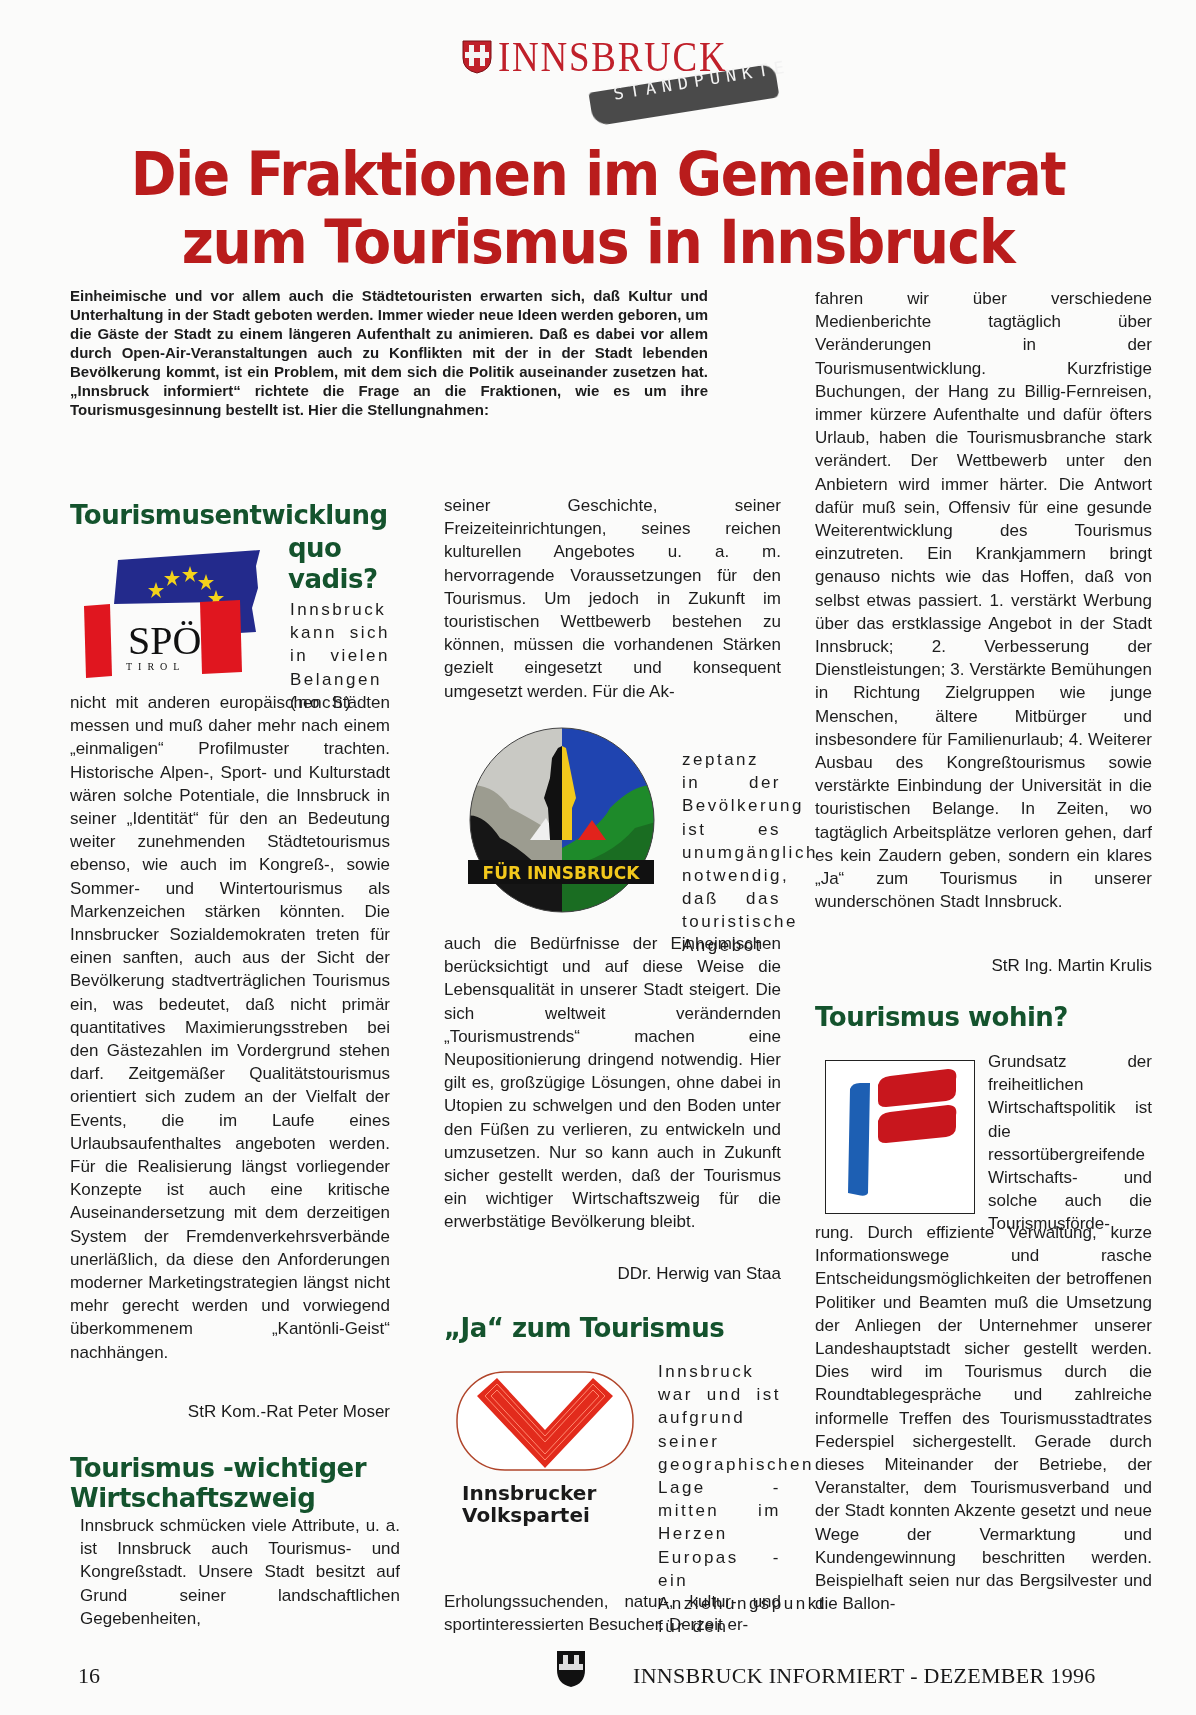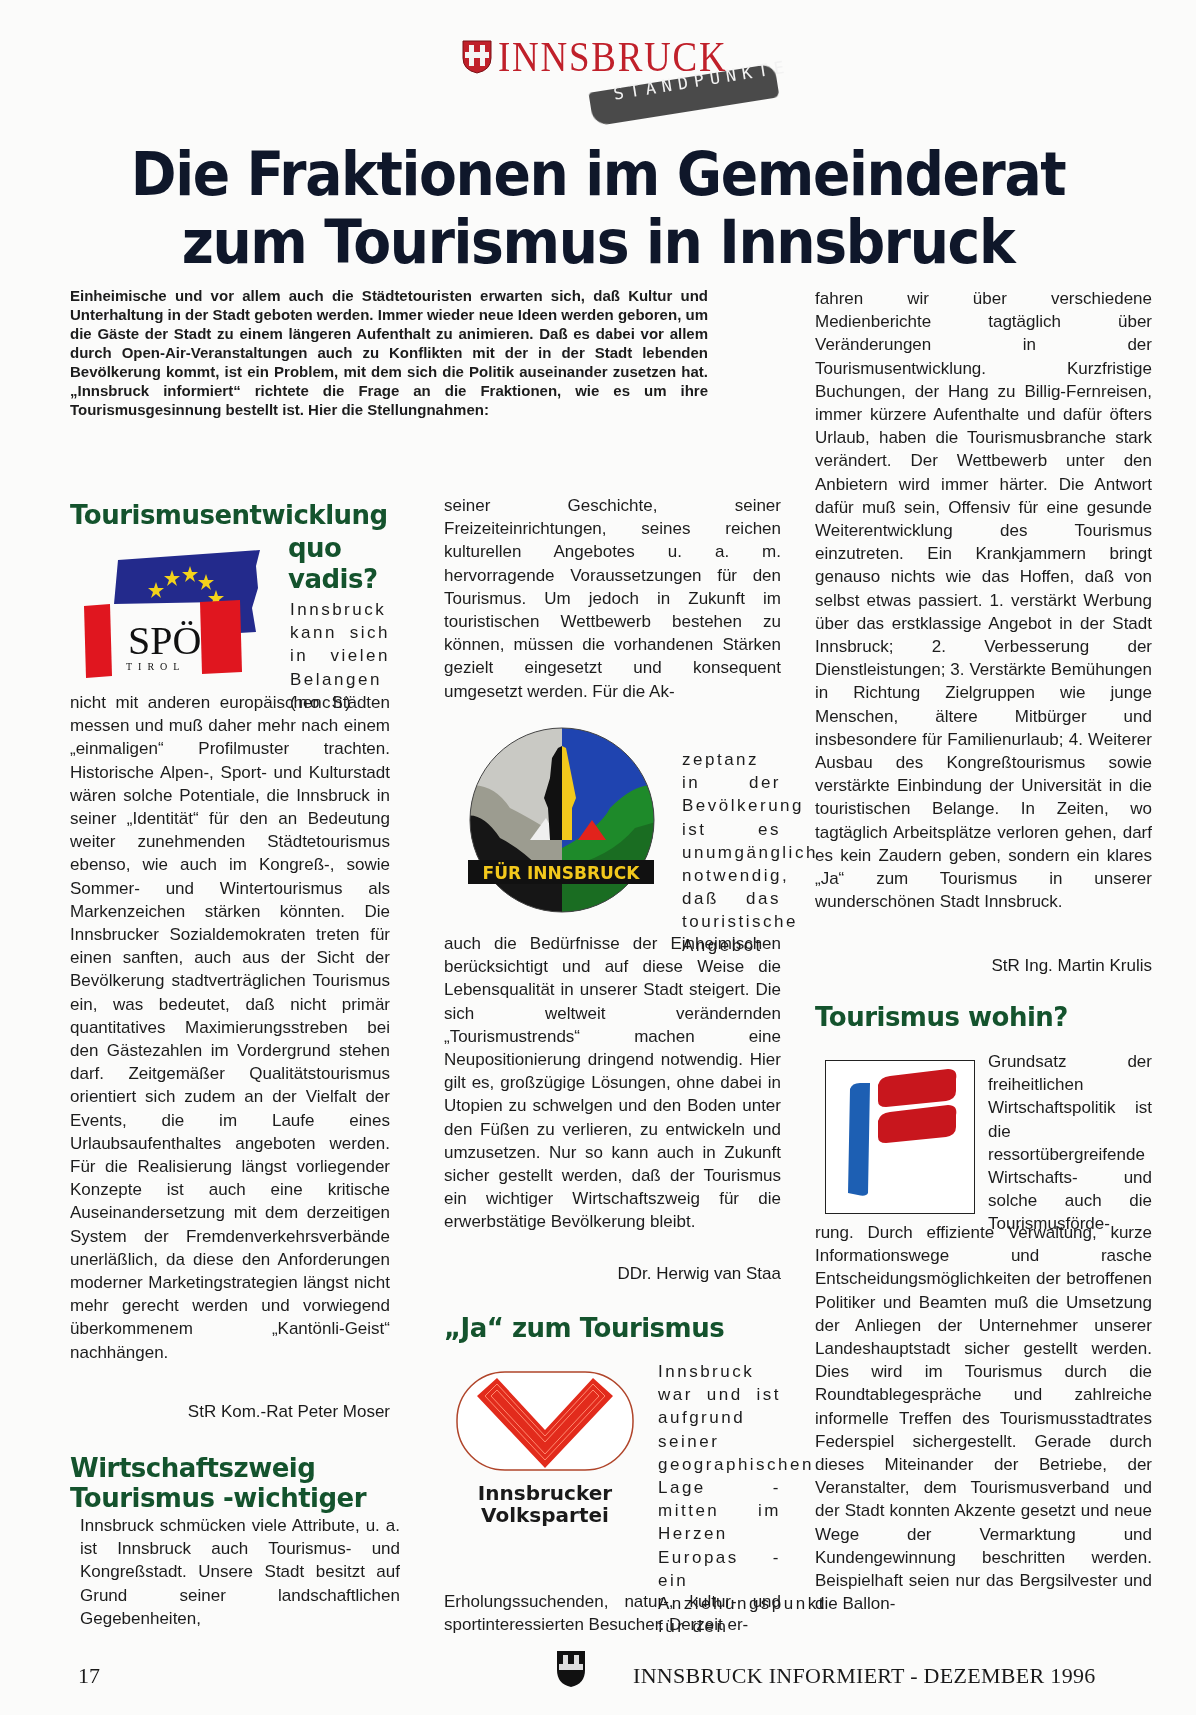--- a/index.html
+++ b/index.html
@@ -12,21 +12,21 @@
   #crest { left:0; top:6px; width:30px; height:34px; }
   #mast-word { left:36px; top:0; font-family:"Liberation Serif", serif; font-size:42px; letter-spacing:2px;
                color:#c0202a; line-height:46px; white-space:nowrap; transform:scaleX(0.88); transform-origin:left top; }
   #mast-brush { left:128px; top:44px; width:188px; height:34px; background:#4a4a4a; transform:rotate(-9deg);
                 border-radius:4px 14px 6px 16px; filter:blur(0.4px); }
   #mast-sub { left:150px; top:50px; font-family:"DejaVu Sans Mono", monospace; font-size:17px; letter-spacing:6px;
               color:#f2f2f2; transform:rotate(-9deg); transform-origin:left top; white-space:nowrap; }
 
   
   #title { left:0; top:140px; width:1196px; text-align:center; font-family:"DejaVu Sans", sans-serif; font-weight:bold;
-           font-size:60px; line-height:68px; color:#0f172a; letter-spacing:-1.5px; }
+           font-size:60px; line-height:68px; color:#b91c1c; letter-spacing:-1.5px; }
   #title div { transform:scaleX(0.92); }
 
   
   .txt { font-size:17px; line-height:23.2px; text-align:justify; color:#1c1c1c; }
   .lead { left:70px; top:286px; width:638px; font-weight:bold; font-size:15px; line-height:19px; }
   .h { font-family:"DejaVu Sans", sans-serif; font-weight:bold; font-size:26px; line-height:30px; color:#14532d; letter-spacing:-0.5px; }
   .sig { text-align:right; font-size:17px; }
 
   
   #c1-h { left:70px; top:500px; }
@@ -39,21 +39,21 @@
   #c1b-body { left:80px; top:1514px; width:320px; }
 
   
   #c2-top { left:444px; top:494px; width:337px; }
   #fi-logo { left:460px; top:718px; width:230px; height:200px; }
   #c2-wrap { left:682px; top:748px; width:99px; }
   #c2-body { left:444px; top:932px; width:337px; }
   #c2-sig { left:444px; top:1264px; width:337px; }
   #c3h { left:444px; top:1313px; }
   #ivp-logo { left:455px; top:1370px; width:180px; height:102px; }
-  #ivp-name { left:462px; top:1482px; width:166px; text-align:center; font-family:"DejaVu Sans", sans-serif; font-weight:bold;
+  #ivp-name { left:462px; top:1482px; width:166px; text-align:left; font-family:"DejaVu Sans", sans-serif; font-weight:bold;
               font-size:20px; line-height:22px; }
   #c3-wrap { left:658px; top:1360px; width:123px; }
   #c3-body { left:444px; top:1590px; width:337px; }
 
   
   #c4-top { left:815px; top:287px; width:337px; }
   #c4-sig { left:815px; top:956px; width:337px; }
   #c4h { left:815px; top:1002px; }
   #fpo-logo { left:825px; top:1060px; width:148px; height:152px; border:1.5px solid #222; background:#fff; }
   #c4-wrap { left:988px; top:1050px; width:164px; }
@@ -106,22 +106,22 @@
   <path d="M4 58 L30 56 L32 128 L6 130 Z" fill="#e0161f"></path>
   <path d="M120 54 L160 52 L162 124 L122 126 Z" fill="#e0161f"></path>
   <text x="48" y="106" font-family="Liberation Serif, serif" font-size="40" fill="#111">SPÖ</text>
   <text x="46" y="122" font-family="Liberation Serif, serif" font-size="10" letter-spacing="6" fill="#111">TIROL</text>
 </svg>
 <div id="c1-wrap" class="abs txt spaced">Innsbruck kann sich in vielen Belangen (noch)</div>
 <div id="c1-body" class="abs txt">nicht mit anderen europäischen Städten messen und muß daher mehr nach einem „einmaligen“ Profilmuster trachten. Historische Alpen-, Sport- und Kulturstadt wären solche Potentiale, die Innsbruck in seiner „Identität“ für den an Bedeutung weiter zunehmenden Städtetourismus ebenso, wie auch im Kongreß-, sowie Sommer- und Wintertourismus als Markenzeichen stärken könnten. Die Innsbrucker Sozialdemokraten treten für einen sanften, auch aus der Sicht der Bevölkerung stadtverträglichen Tourismus ein, was bedeutet, daß nicht primär quantitatives Maximierungsstreben bei den Gästezahlen im Vordergrund stehen darf. Zeitgemäßer Qualitätstourismus orientiert sich zudem an der Vielfalt der Events, die im Laufe eines Urlaubsaufenthaltes angeboten werden. Für die Realisierung längst vorliegender Konzepte ist auch eine kritische Auseinandersetzung mit dem derzeitigen System der Fremdenverkehrsverbände unerläßlich, da diese den Anforderungen moderner Marketingstrategien längst nicht mehr gerecht werden und vorwiegend überkommenem „Kantönli-Geist“ nachhängen.</div>
 <div id="c1-sig" class="abs sig">StR Kom.-Rat Peter Moser</div>
 
 <div id="c2h" class="abs h">
+  <div>Tourismus -wichtiger</div>
   <div>Wirtschaftszweig</div>
-  <div>Tourismus -wichtiger</div>
 </div>
 <div id="c1b-body" class="abs txt">Innsbruck schmücken viele Attribute, u. a. ist Innsbruck auch Tourismus- und Kongreßstadt. Unsere Stadt besitzt auf Grund seiner landschaftlichen Gegebenheiten,</div>
 
 <div id="c2-top" class="abs txt">seiner Geschichte, seiner Freizeiteinrichtungen, seines reichen kulturellen Angebotes u. a. m. hervorragende Voraussetzungen für den Tourismus. Um jedoch in Zukunft im touristischen Wettbewerb bestehen zu können, müssen die vorhandenen Stärken gezielt eingesetzt und konsequent umgesetzt werden. Für die Ak-</div>
 <svg id="fi-logo" class="abs" viewBox="0 0 230 200">
   <defs>
       <clipPath id="circ">
         <circle cx="102" cy="102" r="92"></circle>
       </clipPath>
     </defs>
@@ -165,20 +165,20 @@
 <div id="fpo-logo" class="abs">
   <svg viewBox="0 0 148 152" width="148" height="152">
     <path d="M24 28 Q26 22 34 22 L44 22 L42 132 Q40 136 32 134 L22 132 Z" fill="#1d5fb3"></path>
     <path d="M52 24 Q54 16 64 15 L122 8 Q132 8 130 18 L130 30 Q130 38 120 40 L60 46 Q52 46 52 40 Z" fill="#c8161d"></path>
     <path d="M52 60 Q54 52 64 51 L122 44 Q132 44 130 54 L130 66 Q130 74 120 76 L60 82 Q52 82 52 76 Z" fill="#c8161d"></path>
   </svg>
 </div>
 <div id="c4-wrap" class="abs txt">Grundsatz der freiheitlichen Wirtschaftspolitik ist die ressortübergreifende Wirtschafts- und solche auch die Tourismusförde-</div>
 <div id="c4-body" class="abs txt">rung. Durch effiziente Verwaltung, kurze Informationswege und rasche Entscheidungsmöglichkeiten der betroffenen Politiker und Beamten muß die Umsetzung der Anliegen der Unternehmer unserer Landeshauptstadt sicher gestellt werden. Dies wird im Tourismus durch die Roundtablegespräche und zahlreiche informelle Treffen des Tourismusstadtrates Federspiel sichergestellt. Gerade durch dieses Miteinander der Betriebe, der Veranstalter, dem Tourismusverband und der Stadt konnten Akzente gesetzt und neue Wege der Vermarktung und Kundengewinnung beschritten werden. Beispielhaft seien nur das Bergsilvester und die Ballon-</div>
 
-<div id="pagenum" class="abs">17</div>
+<div id="pagenum" class="abs">16</div>
 <svg id="foot-crest" class="abs" viewBox="0 0 30 38">
   <path d="M1 1 H29 V20 Q29 34 15 37 Q1 34 1 20 Z" fill="#111"></path>
   <rect x="3" y="14" width="24" height="6" fill="#ddd"></rect>
   <rect x="7" y="5" width="5" height="9" fill="#ddd"></rect>
   <rect x="18" y="5" width="5" height="9" fill="#ddd"></rect>
 </svg>
 <div id="foot-text" class="abs">INNSBRUCK INFORMIERT - DEZEMBER 1996</div>
 
 </body></html>

